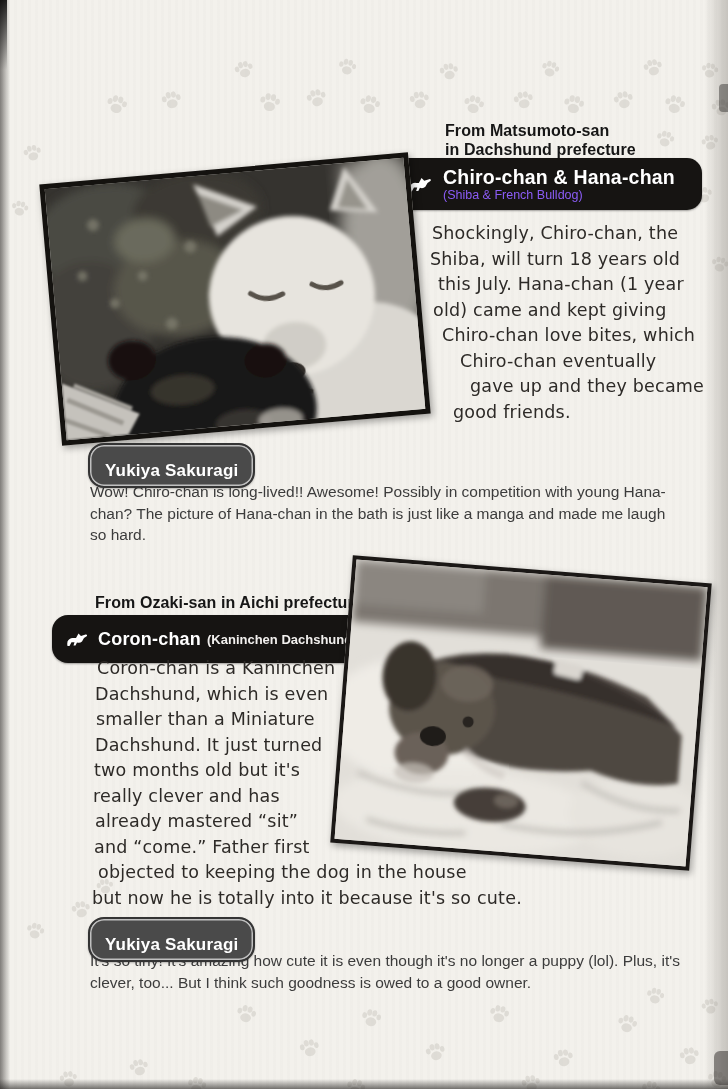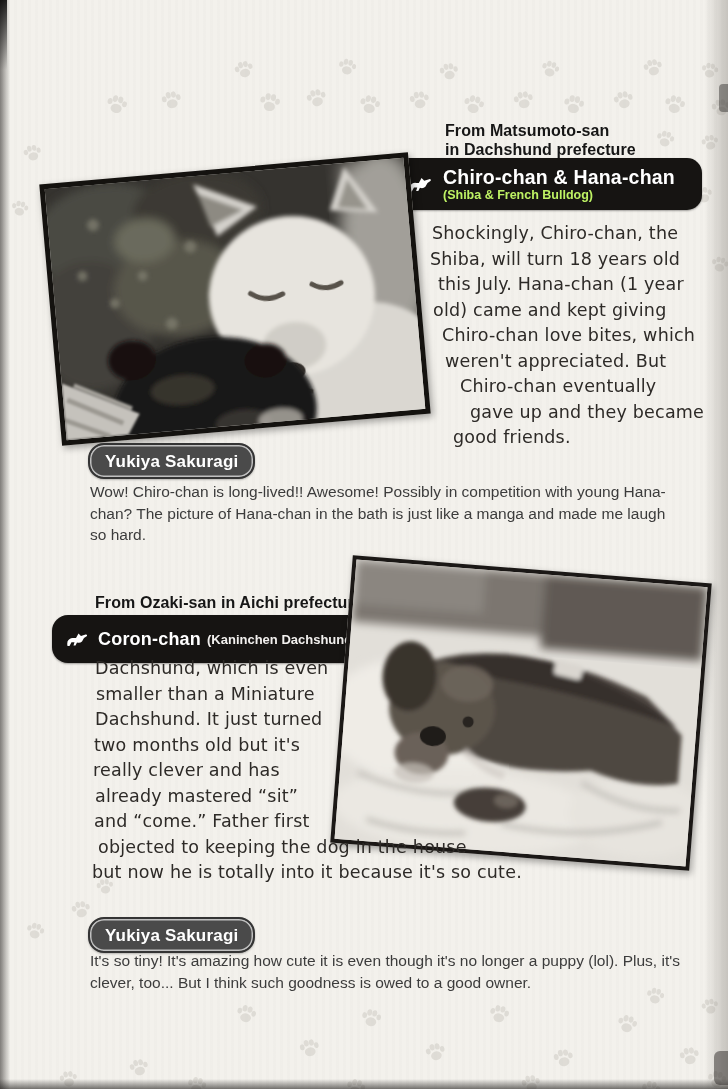--- a/index.html
+++ b/index.html
@@ -22,38 +22,38 @@
   #paw-layer{left:0;top:0;width:728px;height:1089px;pointer-events:none;}
   .paw{position:absolute;fill:var(--paw,#cfccc5);}
   
   .from-label{font-weight:bold;font-size:16px;line-height:19px;color:#161616;letter-spacing:.1px;}
   
   .banner{background:var(--banner_bg,#161412);color:var(--banner_text,#fff);display:flex;align-items:center;box-shadow:0 1px 2px rgba(0,0,0,.35);}
   .banner .dog-ic{flex:0 0 auto;}
   .banner-1{left:388px;top:158px;width:314px;height:52px;border-radius:15px;z-index:1;padding-left:20px;box-sizing:border-box;}
   .banner-1 .txt{margin-left:9px;}
   .banner-1 .b-title{font-weight:bold;font-size:19.5px;line-height:21px;letter-spacing:.2px;}
-  .banner-1 .b-sub{font-weight:bold;font-size:12.5px;line-height:14px;color:#bef264;}
+  .banner-1 .b-sub{font-weight:normal;font-size:12.5px;line-height:14px;color:#8b5cf6;}
   .banner-2{left:52px;top:615px;width:336px;height:48px;border-radius:16px;z-index:1;padding-left:14px;box-sizing:border-box;}
   .banner-2 .b-title{font-weight:bold;font-size:18px;margin-left:8px;letter-spacing:.2px;}
   .banner-2 .b-sub{font-weight:bold;font-size:13px;margin-left:6px;color:#f2f0ee;}
   
   .photo{z-index:2;box-shadow:2px 3px 7px rgba(0,0,0,.35);background:#dcdad5;}
   .photo svg{display:block;filter:blur(.4px) contrast(.98);}
   .photo-1{left:50px;top:168px;width:360px;height:252px;transform:rotate(-5deg);border:5px solid #14120f;}
   .photo-2{left:341px;top:569px;width:352px;height:280px;transform:rotate(4.5deg);border:4px solid #1b1816;}
   
   .letter{font-family:"DejaVu Sans",sans-serif;font-size:17.5px;color:var(--handwriting,#2d2a27);letter-spacing:.2px;z-index:3;}
   .letter .ln{white-space:nowrap;height:25.5px;line-height:25.5px;}
   .letter-1{left:430px;top:221px;}
   .letter-2{left:92px;top:656px;}
   
   .badge{z-index:4;background:var(--badge_bg,#4a4a4a);color:var(--badge_text,#fff);
     font-weight:bold;font-size:17px;letter-spacing:.2px;line-height:26px;
-    padding:4px 15px 2px 15px;border-radius:16px;border:2px solid #343434;
+    padding:13px 15px 2px 15px;border-radius:16px;border:2px solid #343434;
     box-shadow:inset 0 0 0 1.5px rgba(255,255,255,.65), 0 1px 2px rgba(0,0,0,.25);}
   .badge-1{left:88px;top:443px;}
   .badge-2{left:88px;top:917px;}
   
   .comment{font-size:15.5px;line-height:21.5px;color:var(--text,#3c3c3c);z-index:3;}
   .comment-1{left:90px;top:481px;width:592px;}
   .comment-2{left:90px;top:950px;width:618px;}
 </style>
 </head>
 <body>
@@ -304,21 +304,20 @@
     </g>
   </svg>
 </div>
 
 <div class="abs letter letter-1">
   <div class="ln" style="margin-left:2px">Shockingly, Chiro-chan, the</div>
   <div class="ln" style="margin-left:0px">Shiba, will turn 18 years old</div>
   <div class="ln" style="margin-left:8px">this July. Hana-chan (1 year</div>
   <div class="ln" style="margin-left:3px">old) came and kept giving</div>
   <div class="ln" style="margin-left:12px">Chiro-chan love bites, which</div>
-  <div class="ln" style="margin-left:15px">weren't appreciated. But</div>
   <div class="ln" style="margin-left:30px">Chiro-chan eventually</div>
   <div class="ln" style="margin-left:40px">gave up and they became</div>
   <div class="ln" style="margin-left:23px">good friends.</div>
 </div>
 
 <div class="abs badge badge-1">
   <span>Yukiya Sakuragi</span>
 </div>
 
 <div class="abs comment comment-1">Wow! Chiro-chan is long-lived!! Awesome! Possibly in competition with young Hana-chan? The picture of Hana-chan in the bath is just like a manga and made me laugh so hard.</div>
@@ -367,20 +366,21 @@
       <ellipse cx="152" cy="234" rx="36" ry="17" fill="#453d37"></ellipse>
       <ellipse cx="168" cy="229" rx="12" ry="7" fill="#6b625a"></ellipse>
       <path d="M122 182 q 22 18 42 22" stroke="#d4cfc9" stroke-width="8" fill="none" opacity=".7"></path>
     </g>
     <ellipse cx="90" cy="170" rx="13" ry="10" fill="#1d1a17"></ellipse>
     <circle cx="124" cy="153" r="5.5" fill="#26221e"></circle>
   </svg>
 </div>
 
 <div class="abs letter letter-2">
+  <div class="ln" style="margin-left:5px">Coron-chan is a Kaninchen</div>
   <div class="ln" style="margin-left:3px">Dachshund, which is even</div>
   <div class="ln" style="margin-left:4px">smaller than a Miniature</div>
   <div class="ln" style="margin-left:3px">Dachshund. It just turned</div>
   <div class="ln" style="margin-left:2px">two months old but it's</div>
   <div class="ln" style="margin-left:1px">really clever and has</div>
   <div class="ln" style="margin-left:3px">already mastered “sit”</div>
   <div class="ln" style="margin-left:2px">and “come.” Father first</div>
   <div class="ln" style="margin-left:6px">objected to keeping the dog in the house</div>
   <div class="ln" style="margin-left:0px">but now he is totally into it because it's so cute.</div>
 </div>

